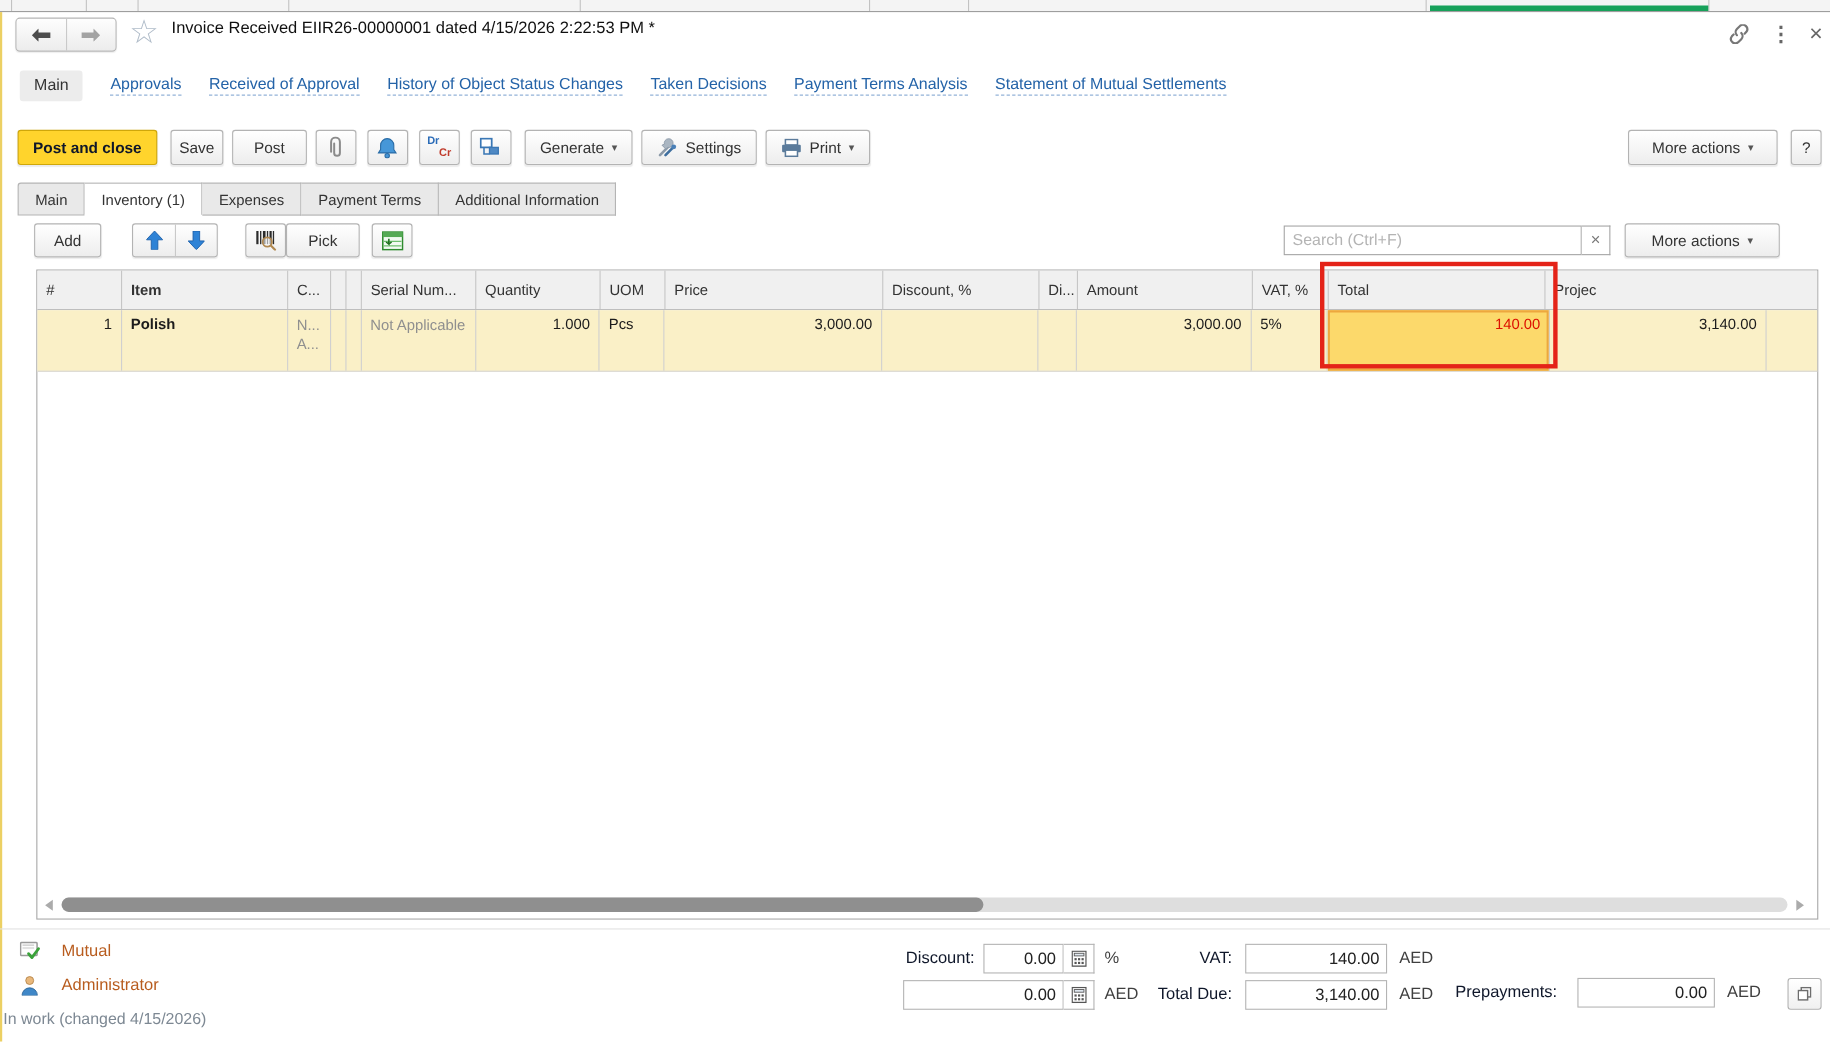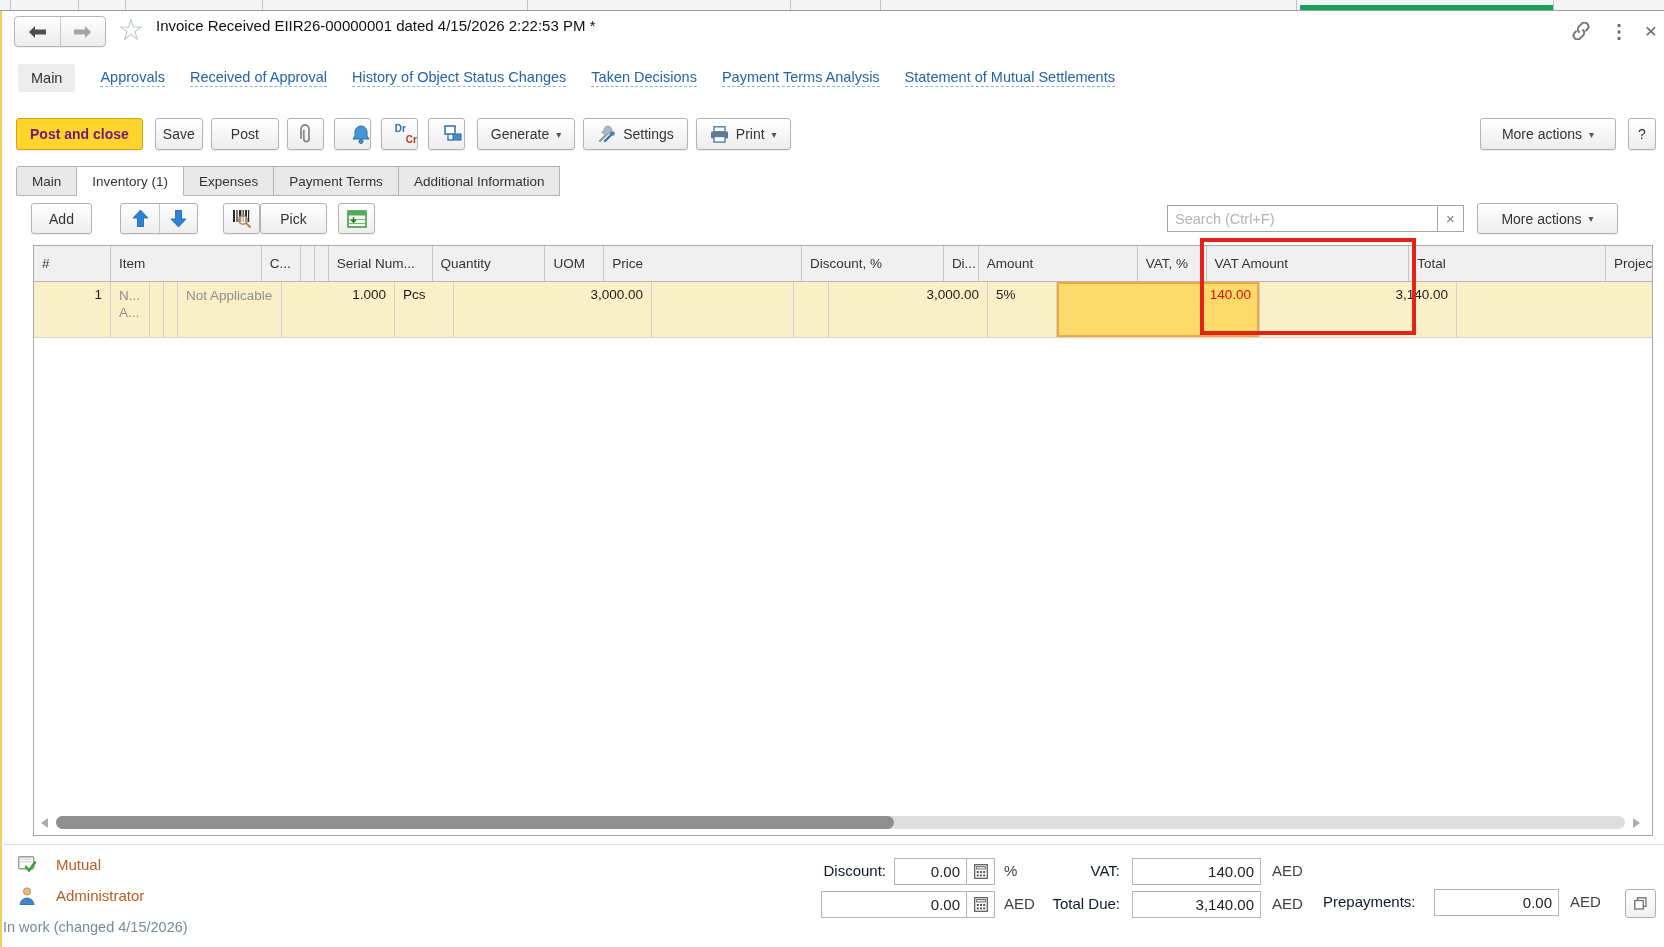--- a/index.html
+++ b/index.html
@@ -30,23 +30,23 @@
   .navrow { left:18px; top:62px; height:32px; display:flex; align-items:center; gap:25px; font-size:14.5px; }
   .nav-main { background:#ececec; border-radius:3px; padding:6px 13px; color:#333; }
   .nav-link { color:#2463a8; border-bottom:1px dashed #93b2d8; padding-bottom:1px; cursor:pointer; white-space:nowrap; }
 
   
   .cmdbar { left:16px; top:118px; height:32px; display:flex; align-items:center; }
   .btn { height:32px; border:1px solid #b3b3b3; border-radius:3px; background:linear-gradient(#ffffff,#ededed);
          display:flex; align-items:center; justify-content:center; font-size:14px; color:#333;
          box-shadow:0 1px 1px rgba(0,0,0,.08); cursor:pointer; padding:0 13px; white-space:nowrap; }
   .btn.icon { width:37px; padding:0; }
-  .btn.primary { background:#ffd42c; border-color:#cfa70a; font-weight:bold; color:#701a75; }
+  .btn.primary { background:#ffd42c; border-color:#cfa70a; font-weight:bold; color:#0f172a; }
   .caret { font-size:10px; color:#555; margin-left:7px; }
-  .gap12{ margin-left:12px; } .gap24{ margin-left:8px; } .gap10{ margin-left:10px;justify-content:flex-end; }
+  .gap12{ margin-left:12px; } .gap24{ margin-left:8px; } .gap10{ margin-left:10px; }
   .drcr { position:relative; width:22px; height:22px; font-size:10px; font-weight:bold; }
   .drcr .dr { position:absolute; left:0; top:0; color:#2b6cb8; }
   .drcr .cr { position:absolute; right:0; bottom:0; color:#c03a2b; }
   .helpbtn { left:1628px; top:118px; width:28px; }
   .moreactions-top { left:1480px; top:118px; width:136px; }
 
   
   .tabs { left:16px; top:166px; height:30px; display:flex; }
   .tab { height:30px; padding:0 15px; display:flex; align-items:center; font-size:13.5px; color:#333;
          background:#e9e9e9; border:1px solid #b4b4b4; border-left:none; cursor:pointer; }
@@ -66,21 +66,21 @@
   .moreactions-grid { left:1477px; top:203px; width:141px; height:31px; }
 
   
   .grid { left:33px; top:245px; width:1620px; height:591px; border:1px solid #a8a8a8; background:#fff; }
   .thead { display:flex; height:36px; background:#f0f0f0; border-bottom:1px solid #b8b8b8; }
   .th { border-right:1px solid #c6c6c6; font-size:13.5px; color:#333; display:flex; align-items:center; padding:0 8px; overflow:hidden; white-space:nowrap; }
   .trow { display:flex; height:56px; background:#faf0c7; border-bottom:1px solid #d6d6d6; }
   .td { border-right:1px solid #d0d0d0; font-size:13.5px; color:#1c1c1c; padding:5px 8px 0 8px; overflow:hidden; }
   .td.num { text-align:right; }
   .td.gray { color:#8f8f8f; white-space:pre-line; line-height:17px; }
-  .c0{width:77px;} .c1{width:151px;} .c2{width:39px;} .c3{width:14px;padding:0;} .c4{width:14px;padding:0;}
+  .c0{width:77px;} .c1{width:151px;font-weight:bold;} .c2{width:39px;} .c3{width:14px;padding:0;} .c4{width:14px;padding:0;}
   .c5{width:104px;} .c6{width:113px;} .c7{width:59px;} .c8{width:198px;} .c9{width:142px;}
   .c10{width:35px;} .c11{width:159px;} .c12{width:69px;} .c13{width:203px;} .c14{width:197px;} .c15{width:46px;border-right:none;}
   .vatcell { background:#fcd96b; box-shadow:inset 0 0 0 2px #eda83e; color:#dd1100 !important; font-weight:normal; }
   .red-annotation { left:1200px; top:238px; width:216px; height:97px; border:4px solid #e42318; z-index:20; pointer-events:none; }
 
   
   .hscroll { position:absolute; left:5px; right:10px; bottom:5px; height:15px; }
   .arrow-l, .arrow-r { position:absolute; top:3px; width:0; height:0; border-style:solid; cursor:pointer; }
   .arrow-l { left:2px; border-width:5px 7px 5px 0; border-color:transparent #ababab transparent transparent; }
   .arrow-r { right:2px; border-width:5px 0 5px 7px; border-color:transparent transparent transparent #ababab; }
@@ -270,26 +270,26 @@
     <div class="th c3"></div>
     <div class="th c4"></div>
     <div class="th c5">Serial Num...</div>
     <div class="th c6">Quantity</div>
     <div class="th c7">UOM</div>
     <div class="th c8">Price</div>
     <div class="th c9">Discount, %</div>
     <div class="th c10">Di...</div>
     <div class="th c11">Amount</div>
     <div class="th c12">VAT, %</div>
-    <div class="th c13">VAT Amount</div>
     <div class="th c14">Total</div>
     <div class="th c15">Project Tas</div>
   </div>
   <div class="trow">
     <div class="td num c0">1</div>
+    <div class="td c1">Polish</div>
     <div class="td gray c2">N...
 A...</div>
     <div class="td c3"></div>
     <div class="td c4"></div>
     <div class="td gray c5">Not Applicable</div>
     <div class="td num c6">1.000</div>
     <div class="td c7">Pcs</div>
     <div class="td num c8">3,000.00</div>
     <div class="td num c9"></div>
     <div class="td c10"></div>

